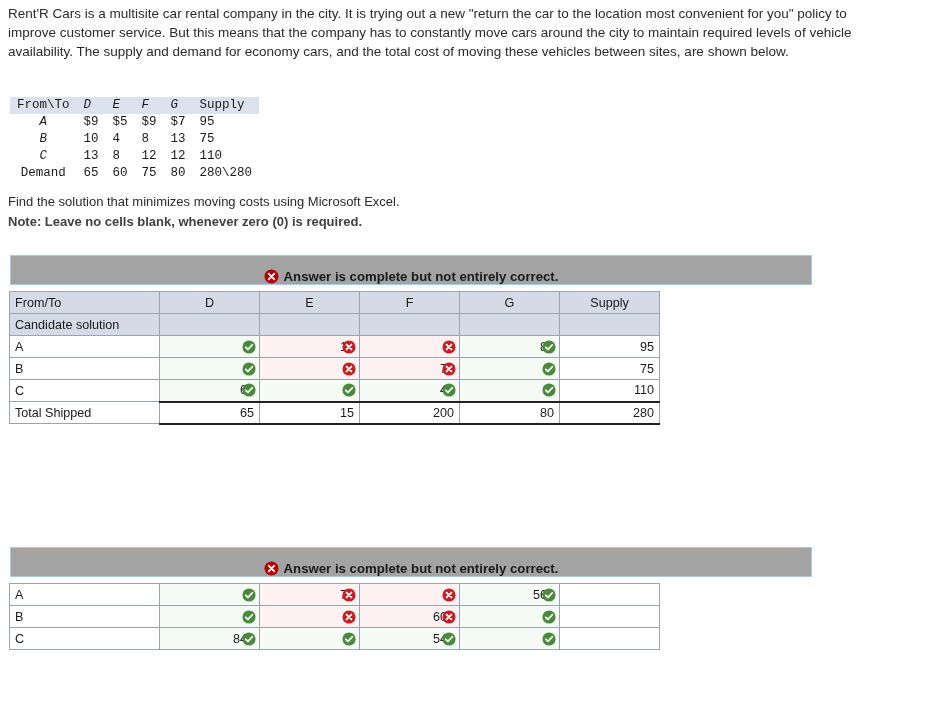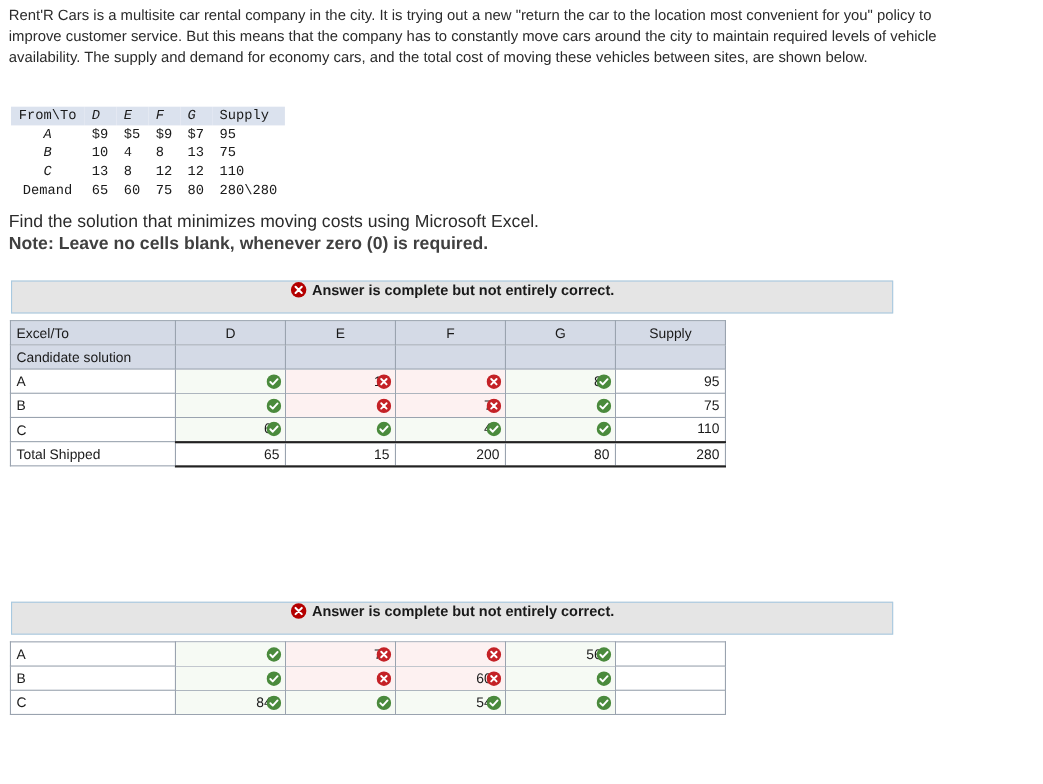--- a/index.html
+++ b/index.html
@@ -67,37 +67,37 @@
   }
   table.mono td.rowlab-plain {
     font-style: normal;
     text-align: center;
   }
 
   
   .instr {
     position: absolute;
     left: 8px;
-    font-size: 16px;
+    font-size: 13px;
     line-height: 19px;
   }
   .instr-1 { top: 192px; color: #2b2b2b; }
   .instr-2 { top: 212px; color: #404040; font-weight: bold; }
 
   
   .banner {
     position: absolute;
     left: 10px;
     width: 802px;
     height: 30px;
-    background: #e5e5e5;
+    background: #a3a3a3;
     border: 1px solid #a8c9e0;
     box-sizing: border-box;
     display: flex;
-    align-items: flex-start;
+    align-items: flex-end;
     justify-content: center;
     font-size: 13.2px;
     font-weight: bold;
     color: #1a1a1a;
   }
   .banner-1 { top: 255px; }
   .banner-2 { top: 547px; }
   .banner .ico {
     display: inline-flex;
     align-items: center;
@@ -267,21 +267,21 @@
     <colgroup>
       <col class="c-lab">
         <col class="c-data">
         <col class="c-data">
         <col class="c-data">
         <col class="c-data">
         <col class="c-sup">
     </colgroup>
     <tbody>
       <tr>
-        <td class="hdr left">Excel/To</td>
+        <td class="hdr left">From/To</td>
         <td class="hdr">D</td>
         <td class="hdr">E</td>
         <td class="hdr">F</td>
         <td class="hdr">G</td>
         <td class="hdr">Supply</td>
       </tr>
       <tr>
         <td class="hdr left">Candidate solution</td>
         <td class="hdr blank"></td>
         <td class="hdr blank"></td>

